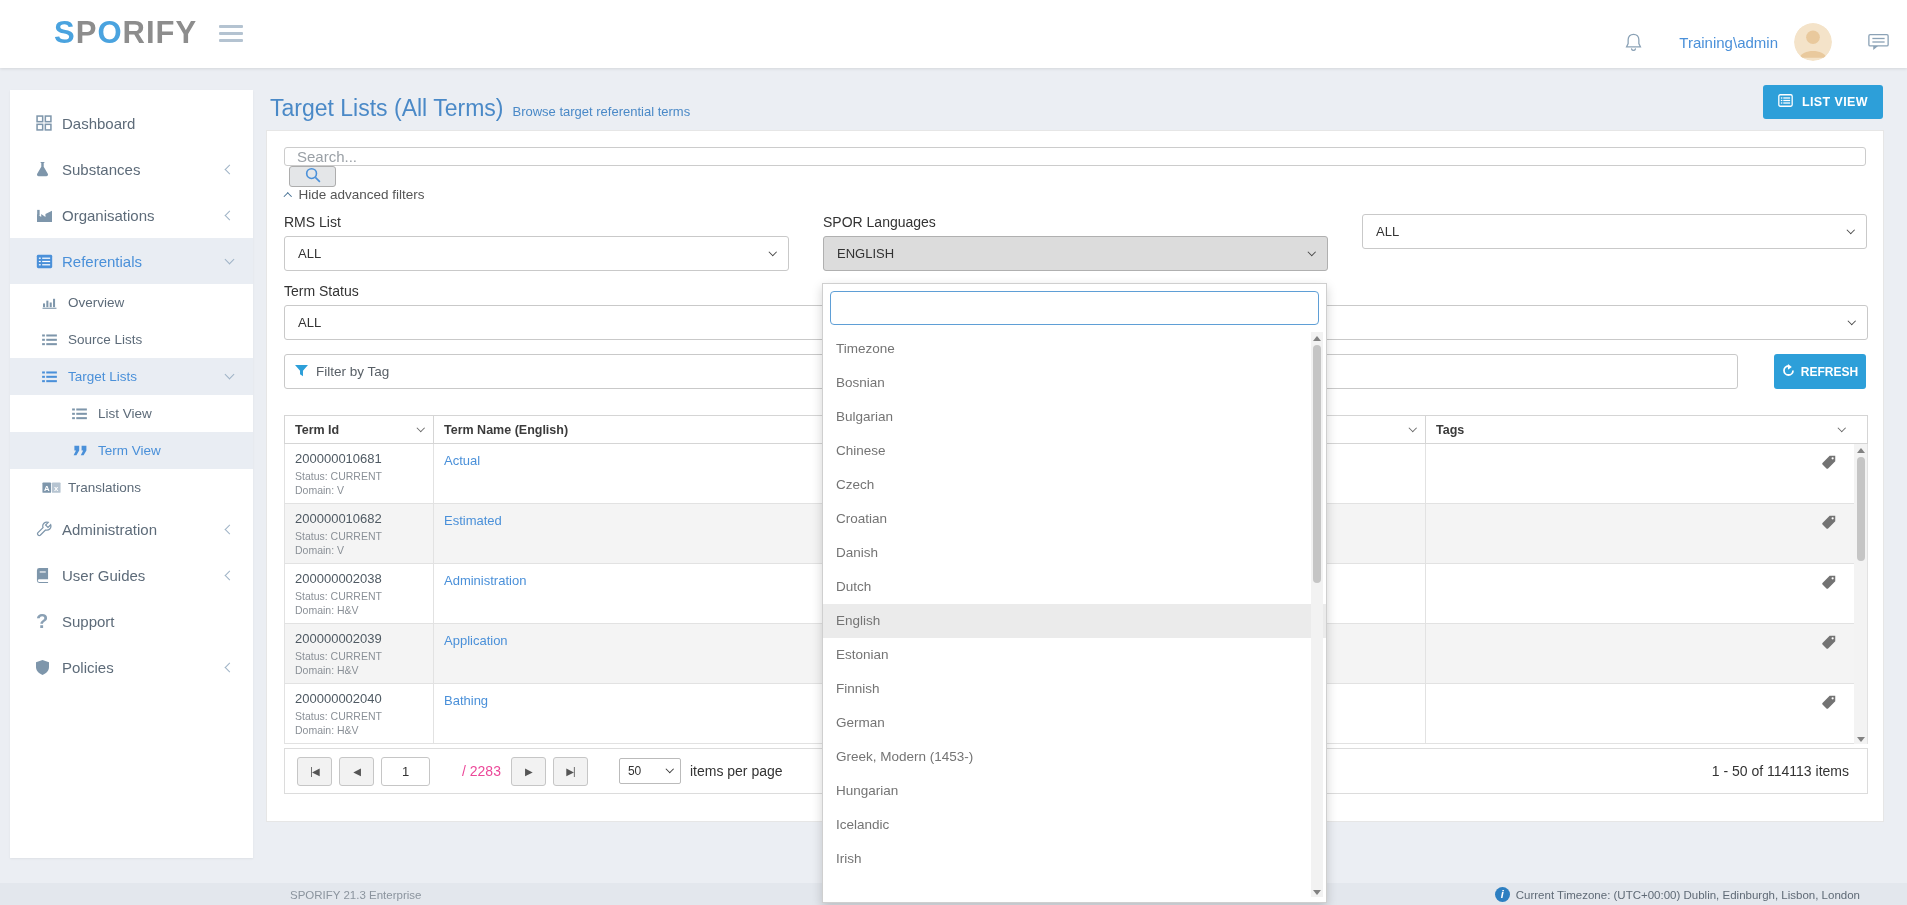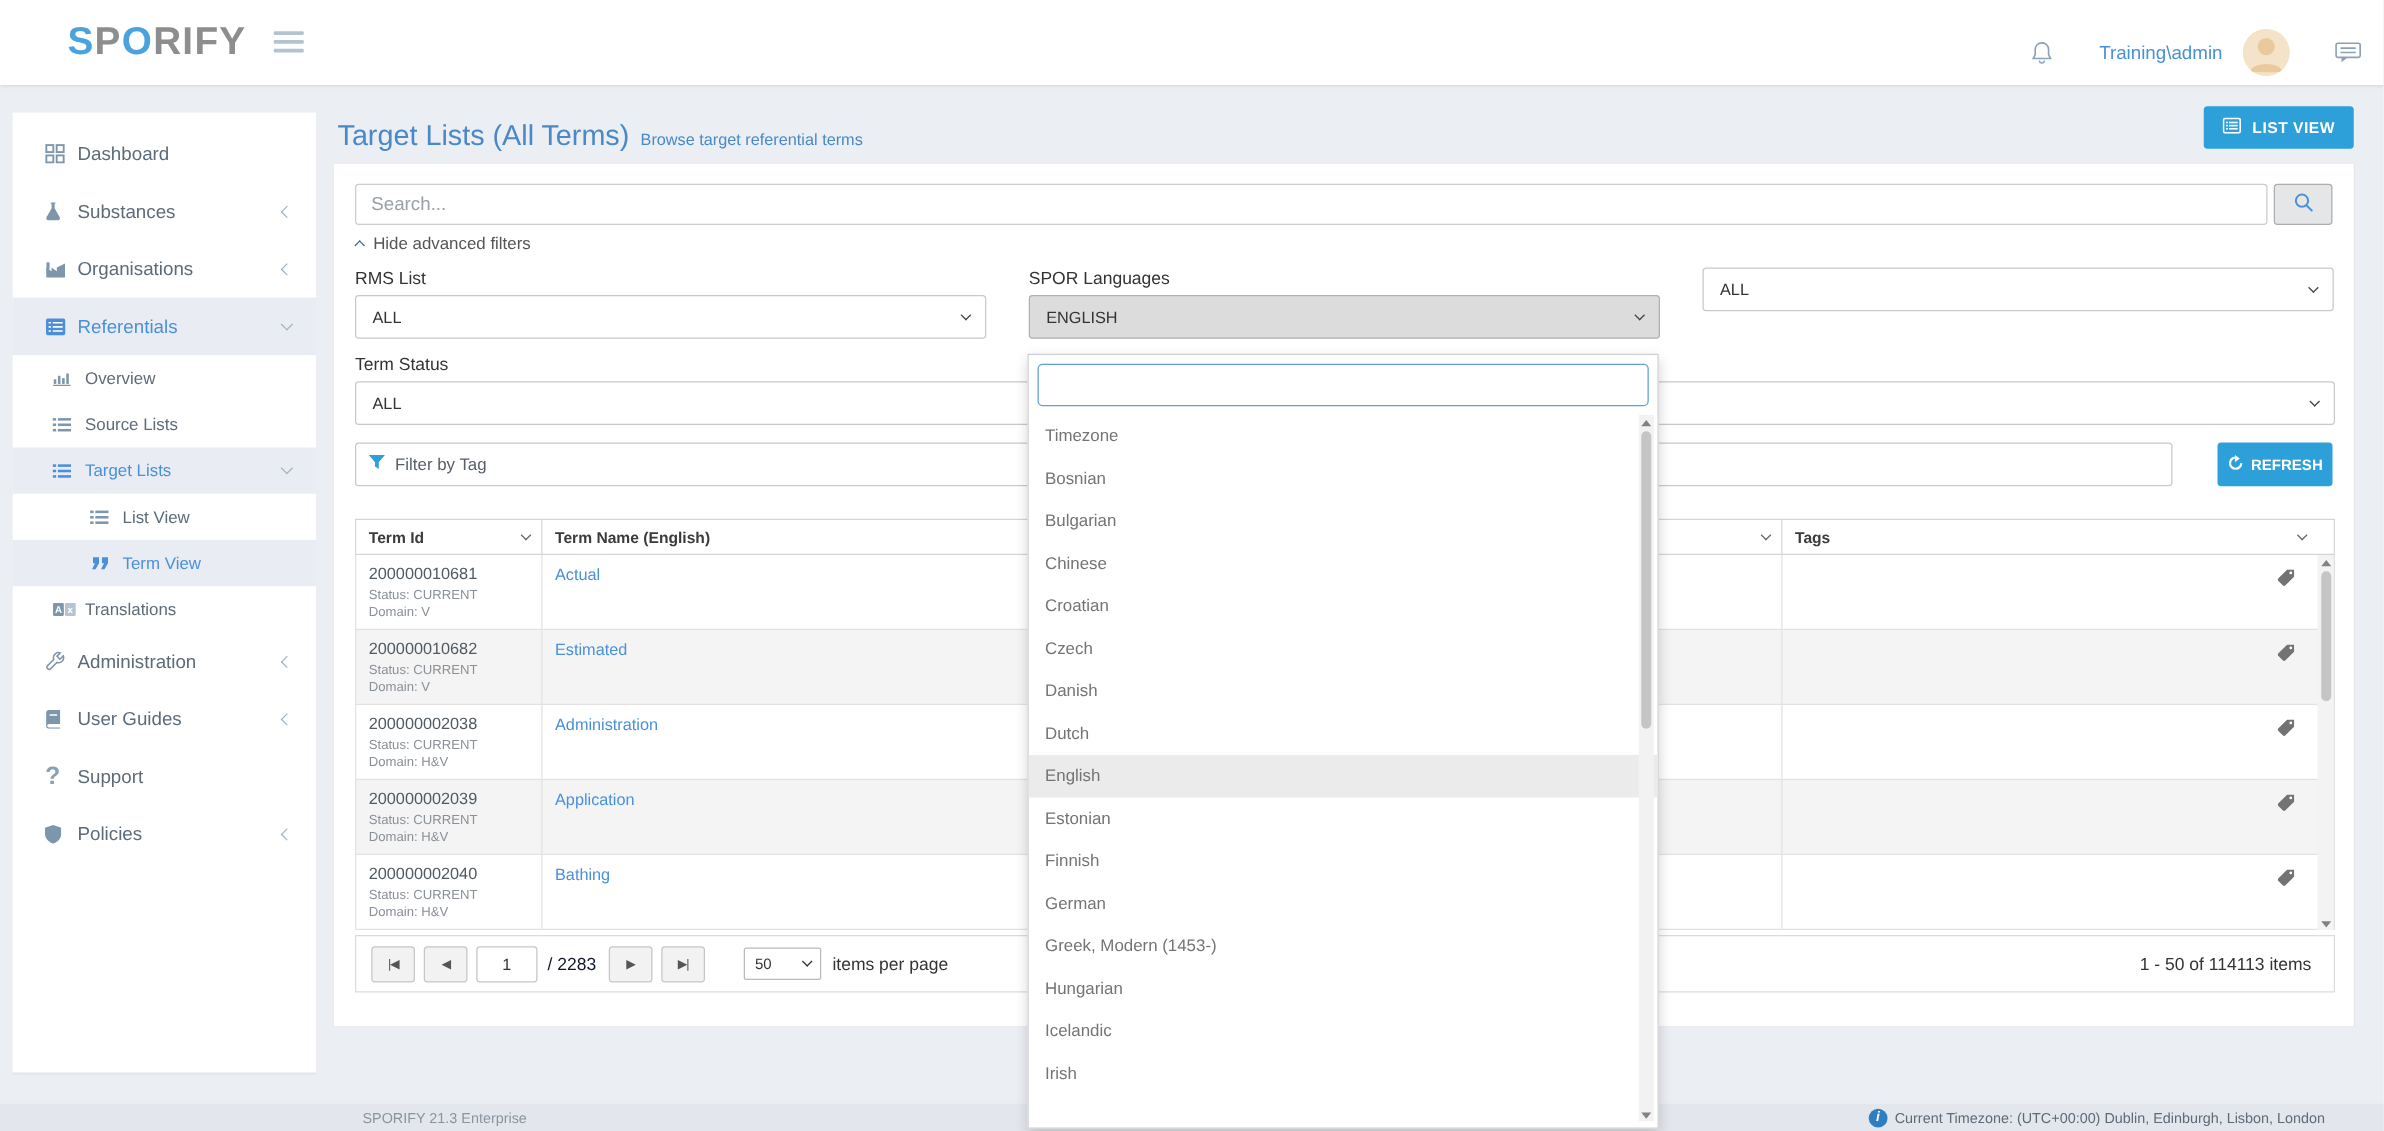--- a/index.html
+++ b/index.html
@@ -46,21 +46,21 @@
   .page-subtitle { font-size:13px; color:#4a89c7; margin-left:9px; }
   .btn-listview { position:absolute; right:24px; top:85px; height:34px; background:#2d9fd9; border:none;
                   border-radius:3px; color:#fff; font-weight:bold; font-size:12.5px; letter-spacing:.4px;
                   display:flex; align-items:center; gap:9px; padding:0 15px; cursor:pointer; z-index:4;
                   font-family:"Liberation Sans", sans-serif; }
 
   
   .panel { position:absolute; left:266px; top:130px; width:1618px; height:692px; background:#fff;
            border:1px solid #e6e6e6; padding:16px 17px 0; z-index:3; }
 
-  .search-row { display:flex; height:26px; }
+  .search-row { display:flex; height:26px;flex-direction:column; }
   .search-input { flex:1; height:33px; border:1px solid #ccc; border-radius:3px; padding:0 12px;
                   font-size:15px; color:#555; outline:none; font-family:"Liberation Sans", sans-serif; }
   .search-input::placeholder { color:#9aa0a6; }
   .search-btn { width:47px; height:33px; margin-left:5px; background:#e4e6e8; border:1px solid #adadad;
                 border-radius:3px; display:flex; align-items:center; justify-content:center; cursor:pointer; }
 
   .toggle-row { margin:14px 0 0 1px; display:flex; align-items:center; gap:8px; cursor:pointer;
                 font-size:13.5px; color:#555; }
   .toggle-row .chev { color:#3d6a8f; }
 
@@ -112,21 +112,21 @@
   .vscroll .tri-down { position:absolute; bottom:2px; left:3px; margin:0; }
 
   
   .pager { margin-top:4px; width:1584px; height:46px; border:1px solid #dcdcdc; display:flex; align-items:center; padding:0 12px; }
   .pbtn { width:35px; height:29px; background:#f2f2f2; border:1px solid #c6c6c6; border-radius:3px; margin-right:7px;
           display:flex; align-items:center; justify-content:center; font-size:10px; color:#555; cursor:pointer; letter-spacing:-1px; }
   .pg-first::before { content:"|◀"; } .pg-prev::before { content:"◀"; }
   .pg-next::before  { content:"▶"; } .pg-last::before { content:"▶|"; }
   .page-input { width:49px; height:29px; border:1px solid #c6c6c6; border-radius:3px; text-align:center;
                 font-size:13px; color:#333; margin-right:8px; outline:none; font-family:"Liberation Sans", sans-serif; }
-  .pg-total { font-size:14px; color:#0f172a; margin-right:10px; }
+  .pg-total { font-size:14px; color:#ec4899; margin-right:10px;margin-left:24px; }
   .size-sel { position:relative; margin-left:24px; width:62px; height:26px; border:1px solid #bbb; border-radius:2px;
               display:flex; align-items:center; padding:0 8px; font-size:12px; color:#333; cursor:pointer; }
   .size-sel .chev { position:absolute; right:7px; color:#333; }
   .per-page { font-size:14px; color:#333; margin-left:9px; }
   .range { margin-left:auto; font-size:14px; color:#333; margin-right:6px; }
 
   
   .dropdown { position:absolute; left:822px; top:283px; width:505px; height:620px; background:#fff;
               border:1px solid #cfcfcf; box-shadow:0 4px 10px rgba(0,0,0,.18); z-index:100; }
   .dd-search { margin:7px; width:489px; height:34px; border:1.5px solid #5f9fd6; border-radius:4px;
@@ -548,22 +548,22 @@
   </div>
 </div>
 
 <div class="dropdown">
   <input class="dd-search" value="" style="">
   <div class="dd-list">
     <div class="dd-opt">Timezone</div>
     <div class="dd-opt">Bosnian</div>
     <div class="dd-opt">Bulgarian</div>
     <div class="dd-opt">Chinese</div>
+    <div class="dd-opt">Czech</div>
     <div class="dd-opt">Croatian</div>
-    <div class="dd-opt">Czech</div>
     <div class="dd-opt">Danish</div>
     <div class="dd-opt">Dutch</div>
     <div class="dd-opt selected">English</div>
     <div class="dd-opt">Estonian</div>
     <div class="dd-opt">Finnish</div>
     <div class="dd-opt">German</div>
     <div class="dd-opt">Greek, Modern (1453-)</div>
     <div class="dd-opt">Hungarian</div>
     <div class="dd-opt">Icelandic</div>
     <div class="dd-opt">Irish</div>

